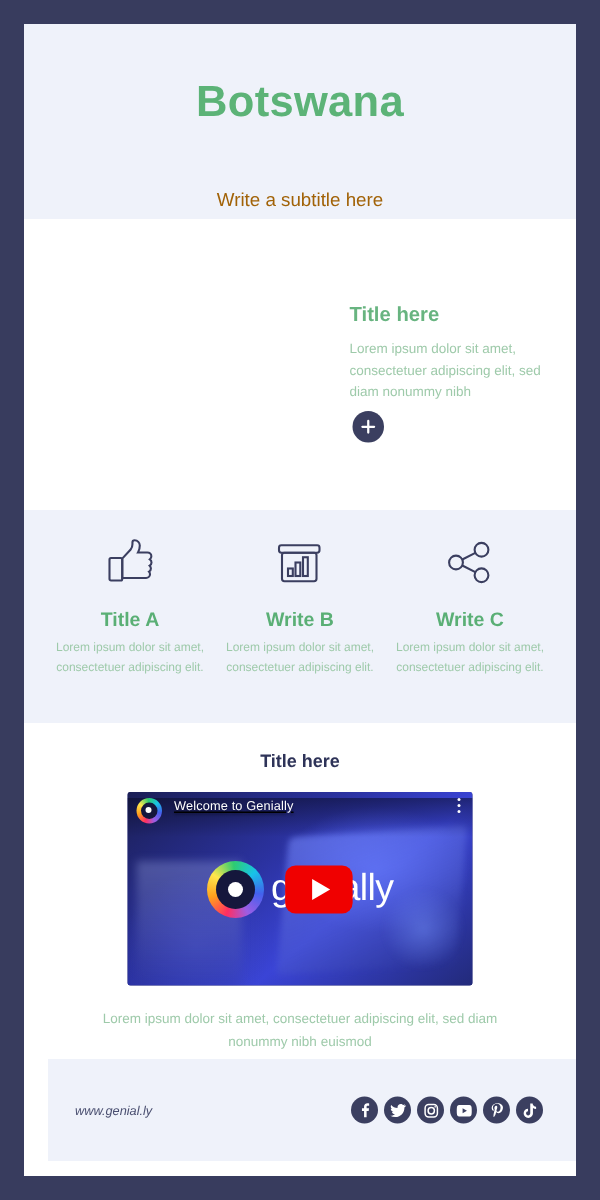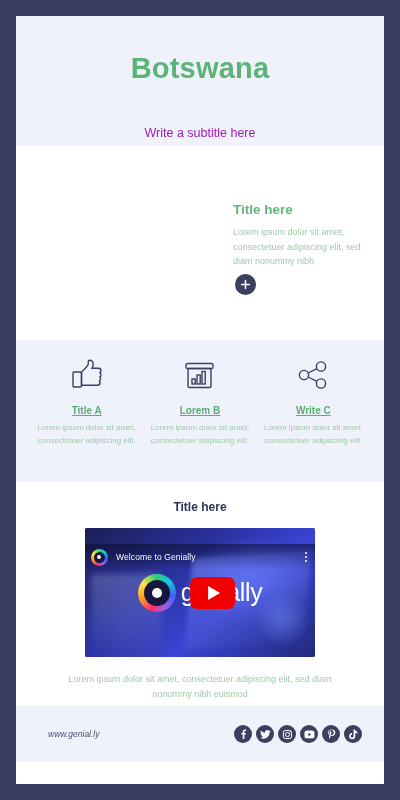--- a/index.html
+++ b/index.html
@@ -28,21 +28,21 @@
     height: 130px;
     display: flex; flex-direction: column;
     align-items: center; justify-content: flex-start;
     padding-top: 36px;
   }
   .hero-title {
     font-size: 29px; font-weight: bold;
     color: #5cb377; letter-spacing: .2px;
   }
   .hero-subtitle {
-    font-size: 12.5px; color: #a21caf;
+    font-size: 12.5px; color: #a16207;
     margin-top: 41px;
   }
 
   
   .block-two {
     background: #ffffff;
     height: 194px;
     position: relative;
   }
   .bt-inner {
@@ -71,23 +71,22 @@
     display: flex; align-items: flex-start;
     padding: 14px 14px 0 14px;
   }
   .feature { flex: 1; text-align: center; padding: 0 6px; }
   .feature-icon {
     height: 42px;
     display: flex; align-items: center; justify-content: center;
     margin-bottom: 9px;
   }
   .feature-title {
-    font-size: 10px; font-weight: bold; color: #5aaf75;
+    font-size: 13px; font-weight: bold; color: #5aaf75;
     margin-bottom: 6px;
-    text-decoration: underline;
   }
   .feature-body {
     font-size: 8px; line-height: 1.62; color: #9ecaaa; text-align: center;
   }
 
   
   .video-block {
     background: #ffffff;
     height: 224px;
     padding-top: 18px;
@@ -127,25 +126,26 @@
     background: linear-gradient(180deg, rgba(150,160,220,.38), rgba(30,35,110,.1));
     filter: blur(3px);
   }
   .vid-shape-c {
     position: absolute; left: 168px; top: 62px;
     width: 58px; height: 58px;
     background: radial-gradient(circle at 50% 50%, rgba(120,150,255,.45), transparent 65%);
     filter: blur(2px);
   }
   .vid-topbar {
-    position: absolute; left: 0; top: 16px; right: 0; height: 26px;
-    display: flex; align-items: center;
+    position: absolute; left: 0; top: 4px; right: 0; height: 26px;
+    display: flex; 
     padding: 0 8px 0 6px;
     background: linear-gradient(180deg, rgba(10,12,40,.55), rgba(10,12,40,0));
     z-index: 4;
+    text-decoration: underline;
   }
   .vid-chan-logo {
     width: 17px; height: 17px; border-radius: 50%;
     flex: 0 0 17px;
     background: conic-gradient(from 200deg,
       #ff2e63 0deg, #ff9f1c 52deg, #ffe74c 104deg,
       #2ecc71 156deg, #17c3e8 208deg, #4361ee 260deg,
       #9b5de5 312deg, #ff2e63 360deg);
     display: flex; align-items: center; justify-content: center;
   }
@@ -214,23 +214,24 @@
     border-bottom: 7.5px solid transparent;
   }
   .video-caption {
     text-align: center; font-size: 9px; line-height: 1.7;
     color: #9ecaaa; margin-top: 15px; padding: 0 45px;
   }
 
   
   .footer {
     background: #eff2fa;
-    height: 56px;
+    height: 68px;
     display: flex; align-items: center;
-    padding: 0 22px 0 32px;
+    padding: 0 22px 0 18px;
+    margin-left: 16px;
   }
   .footer-url {
     font-size: 8.5px; font-style: italic; color: #4a4f70;
   }
   .socials { margin-left: auto; display: flex; gap: 4px; }
   .social {
     width: 18px; height: 18px; border-radius: 50%;
     background: #3b3f60;
     display: flex; align-items: center; justify-content: center;
     cursor: pointer;
@@ -276,21 +277,21 @@
       <div class="feature">
         <div class="feature-icon">
           <svg width="33" height="31" viewBox="0 0 33 31" fill="none" stroke="#3b3f60" stroke-width="1.4">
             <rect x="3" y="3.5" width="27" height="5" rx="1.6"></rect>
             <rect x="5" y="8.5" width="23" height="19" rx="1.6"></rect>
             <rect x="9" y="19" width="3.2" height="5"></rect>
             <rect x="14" y="15" width="3.2" height="9"></rect>
             <rect x="19" y="11.5" width="3.2" height="12.5"></rect>
           </svg>
         </div>
-        <div class="feature-title">Lorem B</div>
+        <div class="feature-title">Write B</div>
         <div class="feature-body">Lorem ipsum dolor sit amet, consectetuer adipiscing elit.</div>
       </div>
 
       <div class="feature">
         <div class="feature-icon">
           <svg width="32" height="30" viewBox="0 0 32 30" fill="none" stroke="#3b3f60" stroke-width="1.4">
             <circle cx="7" cy="15" r="4.6"></circle>
             <circle cx="24" cy="6.5" r="4.6"></circle>
             <circle cx="24" cy="23.5" r="4.6"></circle>
             <path d="M11.2 13l8.7-4.4M11.2 17l8.7 4.4"></path>

